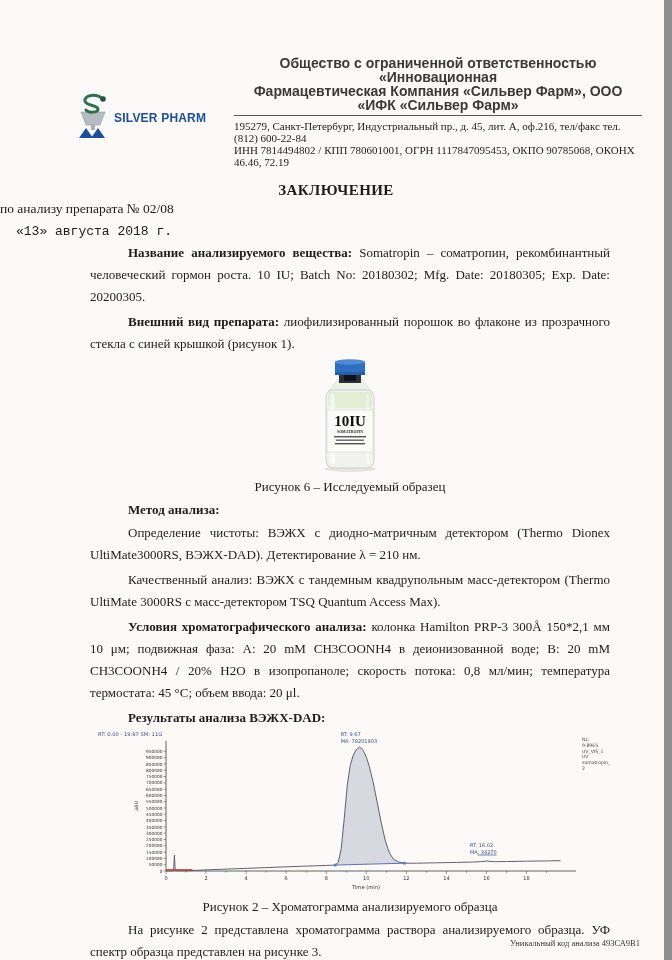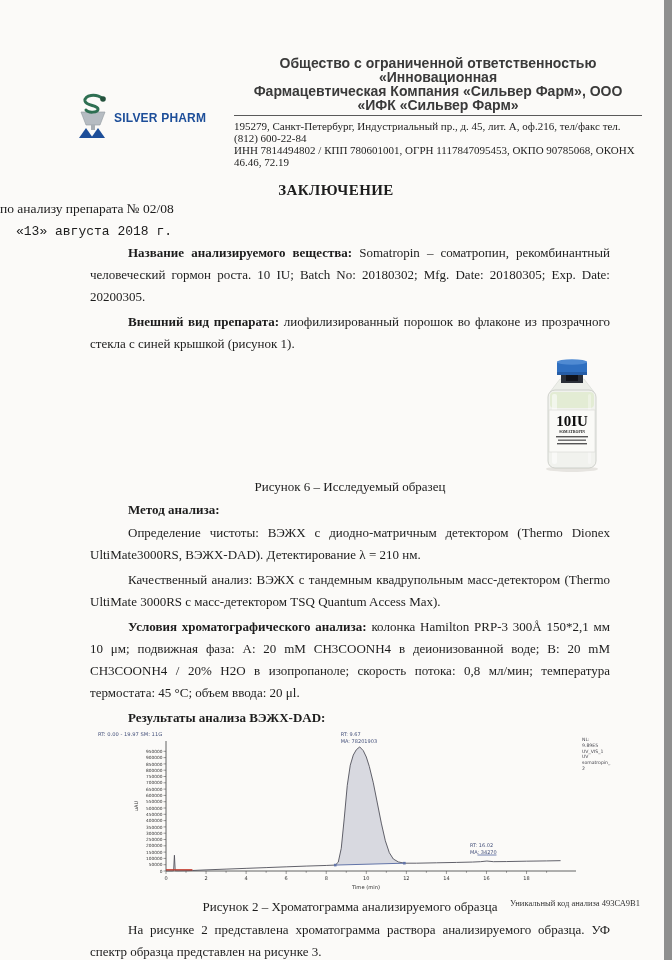--- a/index.html
+++ b/index.html
@@ -22,27 +22,27 @@
   .subtitle{text-align:left;font-size:13.5px;line-height:19px;}
   .date-line{margin:6px 62px 0 16px;text-align:left;font-size:13px;font-family:Liberation Mono, monospace;}
   
   .para{margin:3px 62px 0 90px;font-size:13px;line-height:22px;text-align:justify;
         text-indent:38px;}
   .lead{font-weight:bold;}
   .caption{margin:5px 62px 0 90px;text-align:center;font-size:13px;line-height:18px;}
   .inline-head{margin:4px 62px 0 90px;font-size:13px;line-height:19px;text-indent:38px;
                font-weight:bold;}
   
-  .vial-wrap{margin:4px 62px 0 90px;text-align:right;height:114px;}
+  .vial-wrap{margin:4px 62px 0 90px;text-align:center;height:114px;}
   
   .chart{margin:2px 0 0 96px;width:530px;height:164px;}
   .chart svg{width:530px;height:164px;display:block;font-family:"DejaVu Sans",sans-serif;}
   
   .page-number{margin-top:4px;text-align:center;font-size:13px;line-height:17px;}
-  .doc-code{position:absolute;right:32px;top:898px;font-size:8.5px;color:#333;}
+  .doc-code{position:absolute;right:32px;top:938px;font-size:8.5px;color:#333;}
 </style>
 </head>
 <body>
 
 <div class="page">
   <div class="scan-edge"></div>
 
   <div class="header">
     <div class="logo">
       <span>

